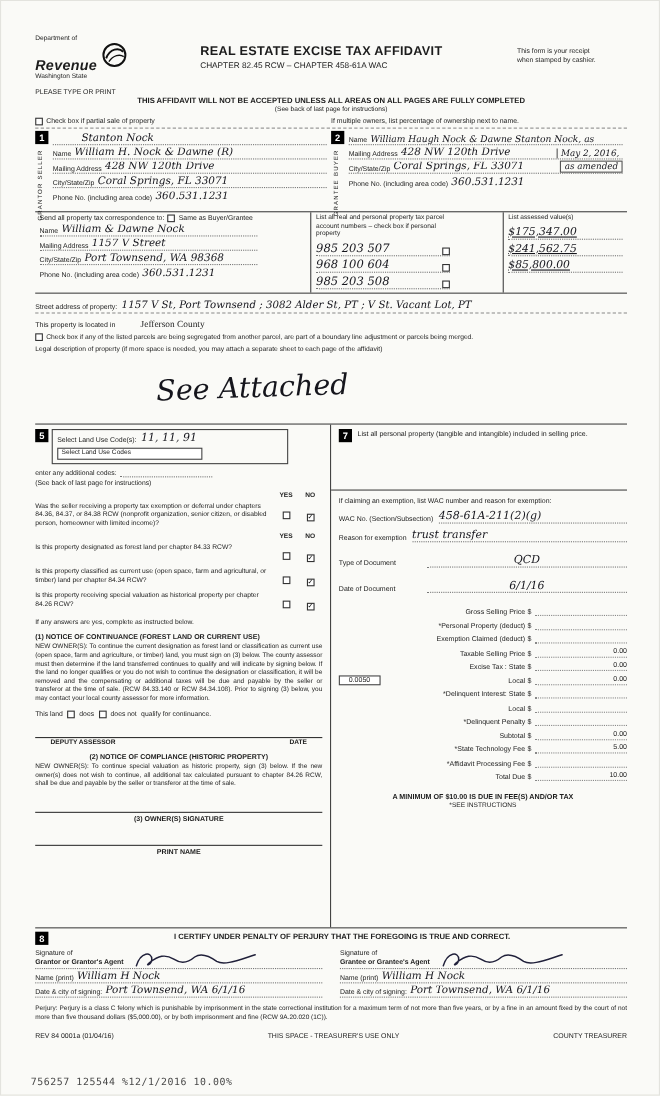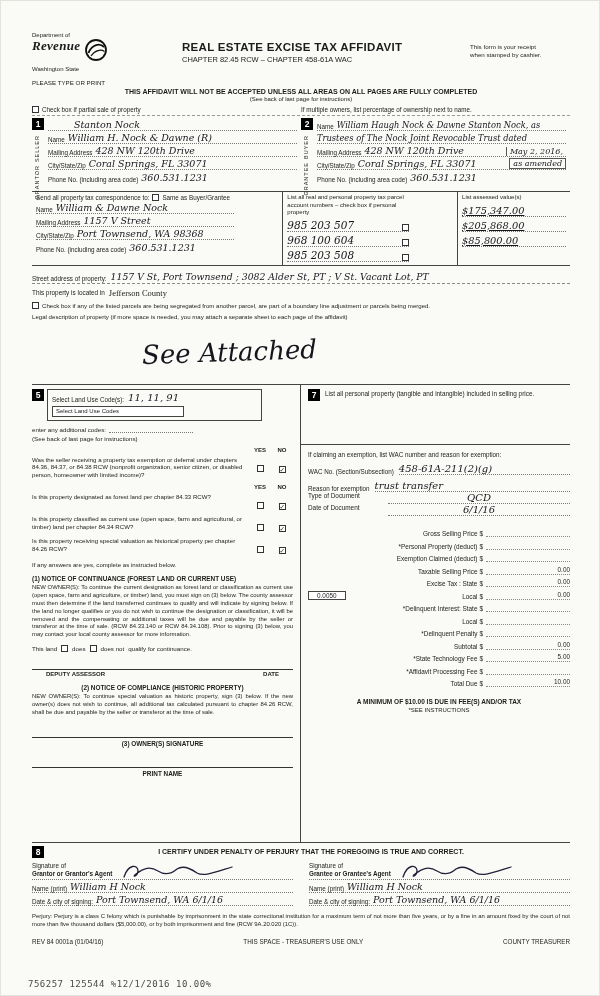--- a/index.html
+++ b/index.html
@@ -9,21 +9,21 @@
   .inner{padding:32px 30px 0 32px;}
   .b{font-weight:bold;}
   .hw{font-family:"DejaVu Serif",serif;font-style:italic;color:#15151c;}
   .cb{display:inline-block;width:7px;height:7px;border:1px solid #333;line-height:6px;font-size:6.5px;text-align:center;vertical-align:-1px;background:#fff;flex:none;}
   .ck{display:block;font-size:6.5px;line-height:6px;color:#111;}
   .secnum{display:inline-block;width:12px;height:12px;background:#000;color:#fff;font-size:8.5px;font-weight:bold;text-align:center;line-height:12px;flex:none;}
   
   .hdr{display:flex;align-items:flex-start;}
   .hdr-left{width:150px;}
   .d1,.d3{font-size:6px;}
-  .d2row{display:flex;align-items:flex-start;gap:4px;font-family:Liberation Serif, serif;}
+  .d2row{display:flex;align-items:flex-end;gap:4px;}
   .d2{font-size:13px;font-weight:bold;font-style:italic;letter-spacing:.3px;}
   .tp{font-size:6.2px;margin-top:7px;}
   .hdr-center{flex:1;text-align:left;padding-top:9px;}
   .title{font-size:11.5px;font-weight:bold;letter-spacing:.3px;}
   .chapter{font-size:7.5px;margin-top:2px;}
   .hdr-right{width:100px;font-size:6.2px;padding-top:11px;line-height:1.35;}
   .warning{text-align:center;font-size:7px;font-weight:bold;margin-top:2px;}
   .seeback{text-align:center;font-size:6px;margin-top:1px;}
   
   .toprow{display:flex;margin-top:4px;border-bottom:1px dashed #999;padding-bottom:2px;}
@@ -50,21 +50,21 @@
   .corr-mid{width:29%;border-left:1px solid #444;}
   .corr-right{width:25%;border-left:1px solid #444;}
   .corr-hdr{font-size:6.3px;display:flex;align-items:center;gap:3px;flex-wrap:wrap;}
   .corr-hdr2{font-size:6px;line-height:1.25;}
   .parcel-row{display:flex;align-items:flex-end;border-bottom:1px dotted #777;min-height:15px;}
   .parcel-num{flex:1;font-size:10.5px;}
   .assessed-row{border-bottom:1px dotted #777;min-height:15px;font-size:9.8px;display:flex;align-items:flex-end;text-decoration:underline;}
   
   .street{display:flex;align-items:flex-end;gap:4px;margin-top:5px;border-bottom:1px dashed #888;padding-bottom:1px;}
   .street .hwline{flex:1;font-size:9.3px;white-space:nowrap;overflow:hidden;}
-  .county{margin-top:4px;font-size:6.4px;display:flex;align-items:center;gap:4px;}
+  .county{margin-top:4px;font-size:6.4px;display:flex;align-items:flex-end;gap:23px;}
   .typed{font-family:"Liberation Serif",serif;font-size:8.5px;}
   .segrow{margin-top:4px;font-size:6.1px;display:flex;gap:3px;align-items:center;}
   .legal{margin-top:4px;font-size:6.1px;}
   .seeattached{height:64px;display:flex;align-items:center;}
   .seeattached .hw{font-size:26px;margin-left:110px;transform:rotate(-2deg);}
   
   .cols{display:flex;border-top:1px solid #444;min-height:458px;}
   .colL{width:50%;padding:4px 7px 0 0;border-right:1px solid #444;}
   .colR{width:50%;padding:4px 0 0 7px;display:flex;flex-direction:column;}
   .lu-row{display:flex;gap:3px;align-items:flex-start;}
@@ -88,21 +88,21 @@
   .hline{border-top:1px solid #333;margin-top:17px;}
   .deputy{display:flex;justify-content:space-between;font-size:6px;font-weight:bold;padding:1px 14px 0 14px;}
   .sig3{font-size:6.4px;font-weight:bold;padding-top:2px;}
   
   .s7hdr{display:flex;gap:5px;align-items:flex-start;}
   .s7hdr .txt{font-size:6.4px;line-height:1.35;padding-top:1px;}
   .s7blank{height:44px;border-bottom:1px solid #444;margin-left:-7px;}
   .exi{font-size:6.3px;margin-top:6px;}
   .wacrow{display:flex;align-items:flex-end;gap:5px;margin-top:5px;}
   .wacrow .hwv{flex:1;border-bottom:1px dotted #777;font-size:10px;min-height:10px;}
-  .docrow{display:flex;gap:6px;}
+  .docrow{display:flex;align-items:flex-end;gap:6px;margin-top:11px;}
   .docrow .flabel{width:74px;font-size:6.4px;}
   .docrow .hwv{flex:1;border-bottom:1px dotted #777;font-size:10px;text-align:center;min-height:10px;}
   .fees{margin-top:9px;}
   .fee{display:flex;align-items:flex-end;margin-top:3.5px;}
   .fee .flab{margin-left:auto;font-size:6.4px;white-space:nowrap;}
   .fee .dol{font-size:6.4px;margin:0 3px 0 2px;}
   .fee .fv{width:84px;border-bottom:1px dotted #888;text-align:right;font-size:6.4px;min-height:9px;}
   .fee .rate{border:1px solid #444;font-size:6.4px;padding:0 8px;background:#fff;flex:none;}
   .minnote{font-size:6.5px;font-weight:bold;text-align:center;margin-top:11px;}
   .seeinstr{font-size:6px;text-align:center;margin-top:2px;}
@@ -196,23 +196,20 @@
         <span class="secnum">2</span>
         <div class="vlabel">
           <span>BUYER</span>
           <span>GRANTEE</span>
         </div>
         <div class="frow">
             <span class="flabel">Name</span>
             <span class="hw fval small">William Haugh Nock &amp; Dawne Stanton Nock, as</span>
           </div>
         <div class="frow">
-            <span class="hw fval small">Trustees of The Nock Joint Revocable Trust dated</span>
-          </div>
-        <div class="frow">
             <span class="flabel">Mailing Address</span>
             <span class="hw fval">428 NW 120th Drive</span>
             <span class="hw note-hw">May 2, 2016,</span>
           </div>
         <div class="frow">
             <span class="flabel">City/State/Zip</span>
             <span class="hw fval">Coral Springs, FL 33071</span>
             <span class="hw note-hw note-box">as amended</span>
           </div>
         <div class="frow nol">
@@ -265,21 +262,21 @@
         <div class="parcel-row">
           <span class="hw parcel-num">985 203 508</span>
           <span class="cb">
               <span class="ck"></span>
             </span>
         </div>
       </div>
       <div class="corr-right">
         <div class="corr-hdr2">List assessed value(s)</div>
         <div class="assessed-row hw">$175,347.00</div>
-        <div class="assessed-row hw">$205,868.00</div>
+        <div class="assessed-row hw">$241,562.75</div>
         <div class="assessed-row hw">$85,800.00</div>
       </div>
     </div>
 
     <div class="street">
       <span class="flabel">Street address of property:</span>
       <span class="hw hwline">1157 V St, Port Townsend ;  3082 Alder St, PT ;  V St. Vacant Lot, PT</span>
     </div>
     <div class="county">
       <span>This property is located in</span>

